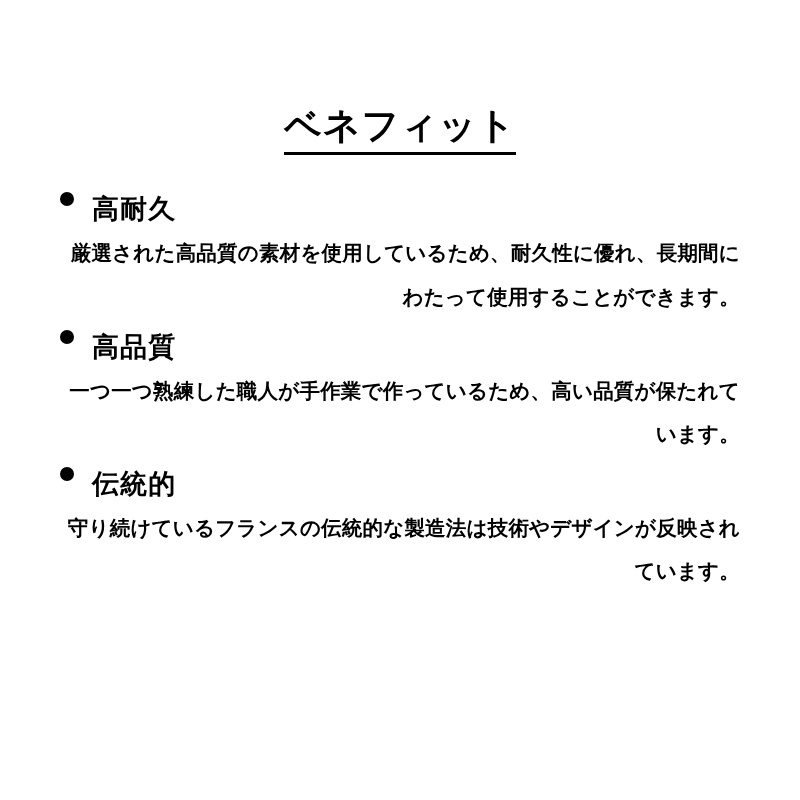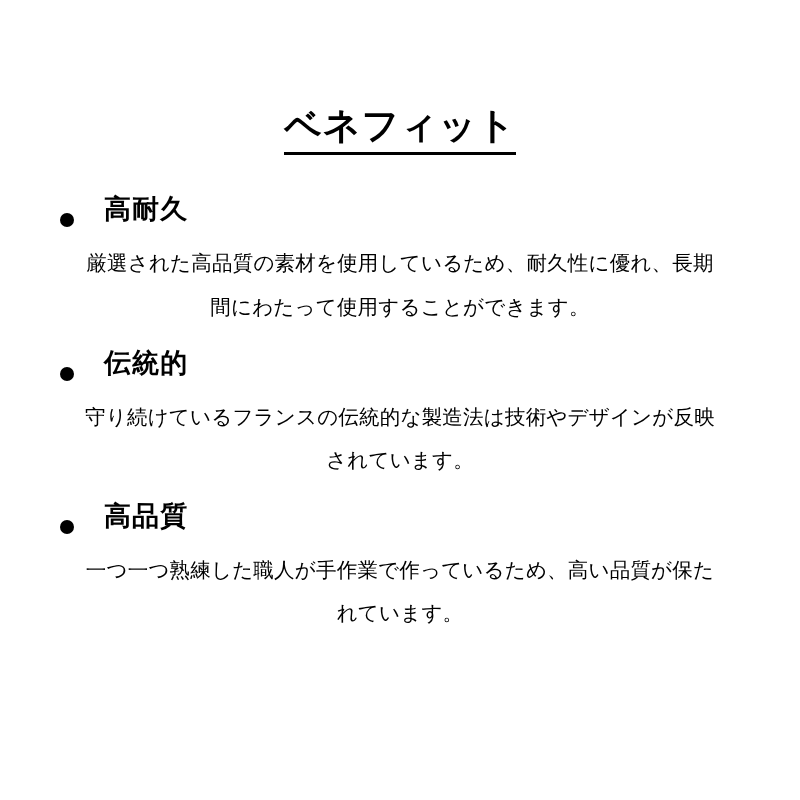--- a/index.html
+++ b/index.html
@@ -36,48 +36,48 @@
     padding-bottom: 4px;
   }
   .sections {
     margin-top: 36px;
   }
   .section {
     margin-bottom: 10px;
   }
   .section-heading {
     display: flex;
-    align-items: flex-end;
-    gap: 30px;
+    align-items: flex-start;
+    gap: 18px;
     margin: 0 0 6px 0;
     font-size: 27px;
     font-weight: 700;
     letter-spacing: 0.04em;
     line-height: 1.3;
   }
   .bullet-dot {
     display: inline-block;
     width: 14px;
     height: 14px;
     border-radius: 50%;
     background: #000;
     flex: 0 0 auto;
     position: relative;
     top: 1px;
   }
   .section-heading .heading-text {
     display: inline-block;
   }
   .section-body {
-    margin: 16px;
+    margin: 0;
     font-size: 20.5px;
-    font-weight: 400;
+    font-weight: 700;
     line-height: 2.1;
     letter-spacing: 0.01em;
-    text-align: center;
+    text-align: right;
   }
   .spacer-bottom {
     height: 60px;
   }
 </style>
 </head>
 <body>
 
 <div class="page">
 
@@ -91,29 +91,29 @@
       <div class="section-heading">
         <span class="bullet-dot"></span>
         <span class="heading-text">高耐久</span>
       </div>
       <p class="section-body">厳選された高品質の素材を使用しているため、耐久性に優れ、長期間にわたって使用することができます。</p>
     </div>
 
     <div class="section">
       <div class="section-heading">
         <span class="bullet-dot"></span>
-        <span class="heading-text">伝統的</span>
+        <span class="heading-text">高品質</span>
       </div>
-      <p class="section-body">守り続けているフランスの伝統的な製造法は技術やデザインが反映されています。</p>
+      <p class="section-body">一つ一つ熟練した職人が手作業で作っているため、高い品質が保たれています。</p>
     </div>
 
     <div class="section">
       <div class="section-heading">
         <span class="bullet-dot"></span>
-        <span class="heading-text">高品質</span>
+        <span class="heading-text">伝統的</span>
       </div>
-      <p class="section-body">一つ一つ熟練した職人が手作業で作っているため、高い品質が保たれています。</p>
+      <p class="section-body">守り続けているフランスの伝統的な製造法は技術やデザインが反映されています。</p>
     </div>
 
   </div>
 
   <div class="spacer-bottom"></div>
 </div>
 
 </body></html>

